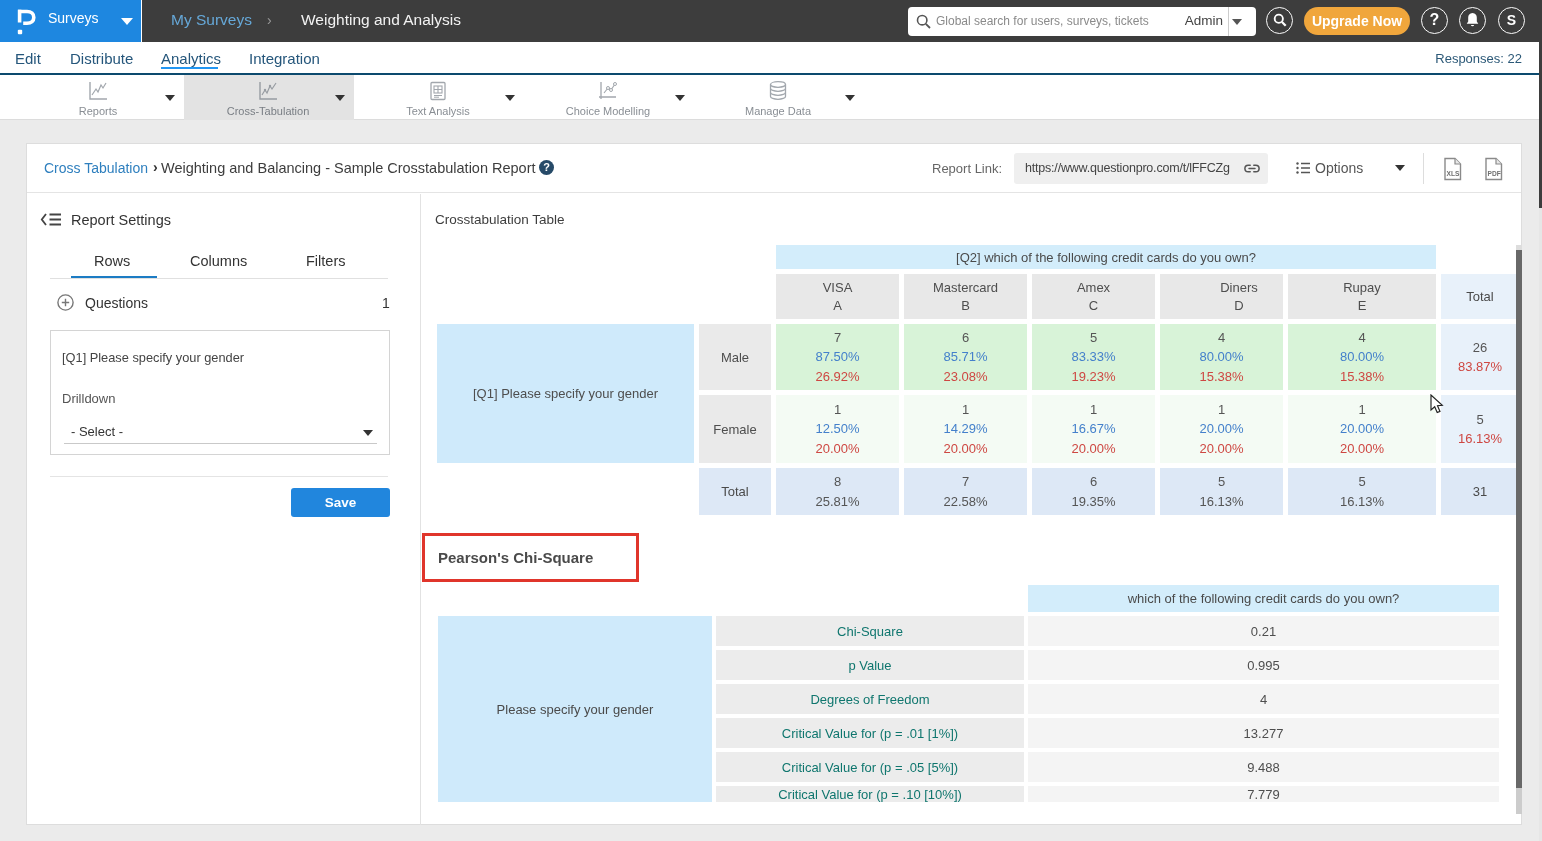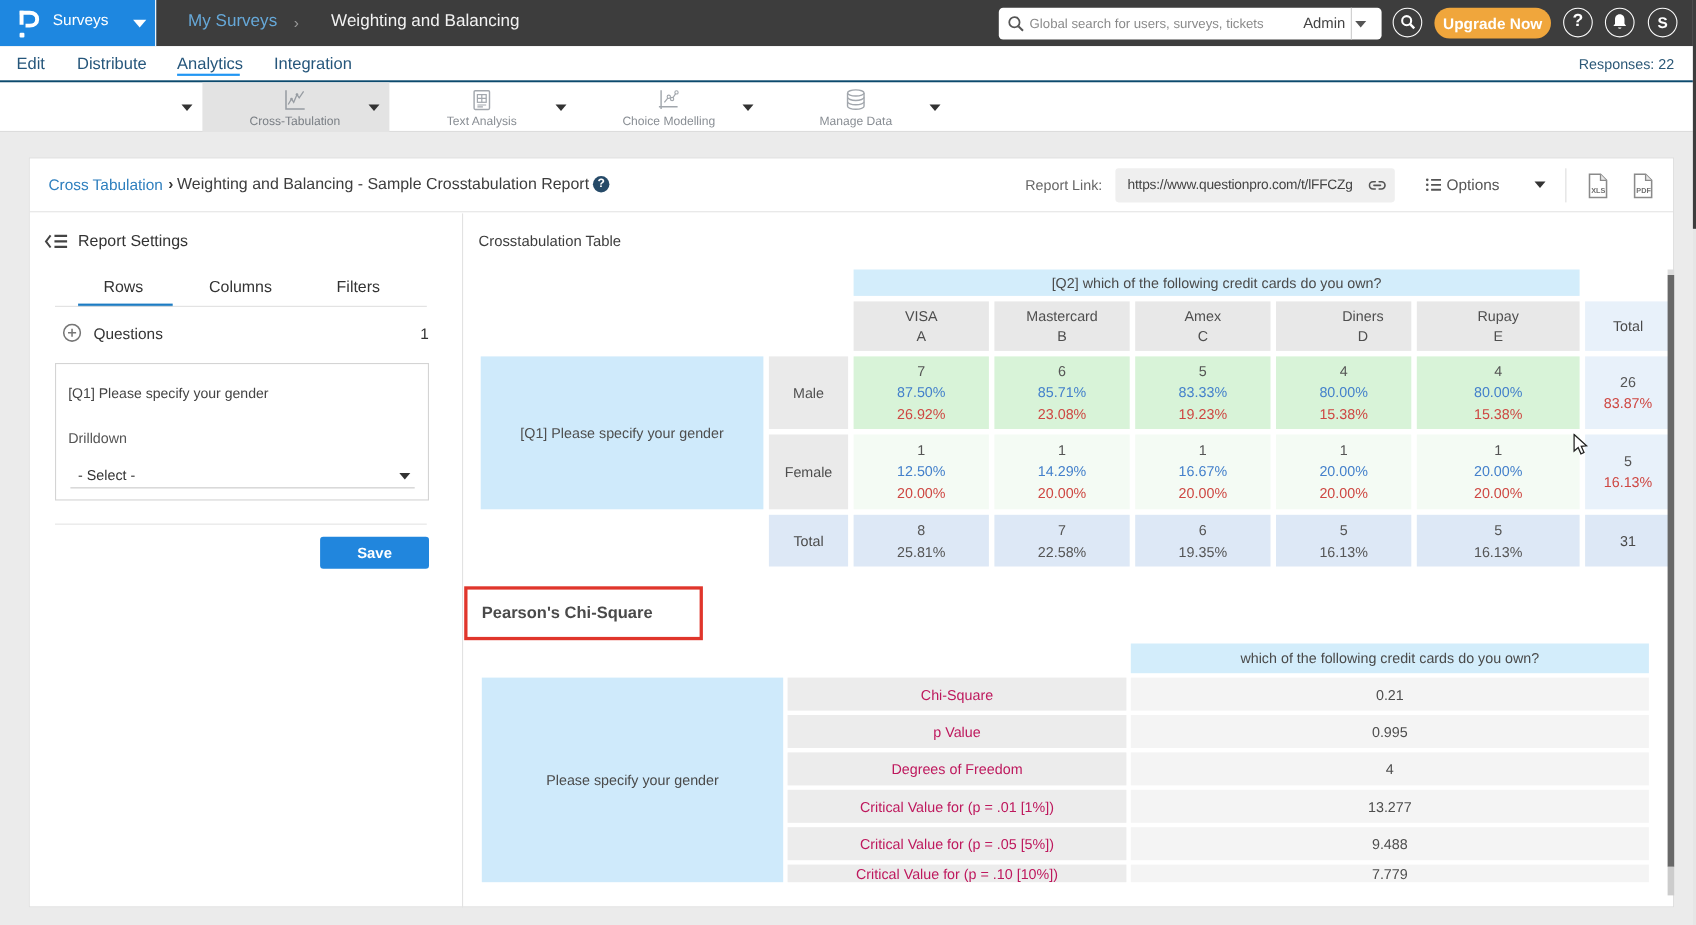--- a/index.html
+++ b/index.html
@@ -81,21 +81,21 @@
 .pr{color:#ce4742;}
 .cnt{color:#555;}
 #xtab .ln{line-height:19.5px;}
 #xtab .ln2{line-height:18px;}
 
 #redbox{position:absolute;left:422px;top:533px;width:217px;height:49px;border:3px solid #e0352b;background:#fff;}
 #redbox span{position:absolute;left:13px;top:13px;font-size:15px;font-weight:bold;color:#4a4a4a;}
 #ptable{position:absolute;left:434px;top:581px;border-spacing:4px;}
 #ptable .bhd{background:#d3edfb;}
 #ptable .gc{background:#cfeafb;}
-#ptable .lc{background:#ececec;color:#be185d;}
+#ptable .lc{background:#ececec;color:#0f766e;}
 #ptable .vc{background:#f4f4f4;color:#4e4e4e;}
 
 #sb1{position:absolute;left:1516px;top:250px;width:6px;height:538px;background:#686868;}
 #sb1cap{position:absolute;left:1516px;top:245px;width:6px;height:5px;background:#ddd;}
 #sb1low{position:absolute;left:1516px;top:788px;width:6px;height:26px;background:#ccc;}
 #winsb{position:absolute;left:1539px;top:0;width:3px;height:841px;background:#e6e6e6;}
 #winsbth{position:absolute;left:1539px;top:0;width:3px;height:208px;background:#3d3d3d;}
 </style>
 </head>
 <body>
@@ -106,21 +106,21 @@
       <svg class="lg" width="21" height="27" viewBox="0 0 21 27">
         <path d="M3.6 1.7 V14.5" stroke="#fff" stroke-width="3.6" fill="none"></path>
         <path d="M2 3.5 H11 C15.3 3.5 17.8 6 17.8 9.4 C17.8 12.8 15.3 15.3 11 15.3 H7.2" stroke="#fff" stroke-width="3.6" fill="none"></path>
         <rect x="1.8" y="21.8" width="4.4" height="4.4" rx="1" fill="#fff"></rect>
       </svg>
       <span class="sv">Surveys</span>
       <div class="ct"></div>
     </div>
     <span class="bc1">My Surveys</span>
       <span class="bcs">›</span>
-      <span class="bc2">Weighting and Balancing</span>
+      <span class="bc2">Weighting and Analysis</span>
     <div id="searchbox">
       <svg style="position:absolute;left:8px;top:7px" width="15" height="15" viewBox="0 0 15 15">
           <circle cx="6.2" cy="6.2" r="4.7" fill="none" stroke="#555" stroke-width="1.6"></circle>
           <path d="M9.8 9.8 L14 14" stroke="#555" stroke-width="1.8"></path>
         </svg>
       <span class="ph">Global search for users, surveys, tickets</span>
       <span class="adm">Admin</span>
       <div class="dv"></div>
         <div class="ct"></div>
     </div>
@@ -145,20 +145,27 @@
     <span class="tab" style="left:15px;">Edit</span>
     <span class="tab" style="left:70px;">Distribute</span>
     <span class="tab" style="left:161px;">Analytics</span>
     <span class="tab" style="left:249px;">Integration</span>
     <span class="resp">Responses: 22</span>
   </div>
   <div id="anaul"></div>
 
   <div id="toolbar">
     <div id="tbsel"></div>
+    <div class="tbg" style="left:13px;">
+      <svg class="ic" width="22" height="22" viewBox="0 0 22 22">
+          <path d="M3 2 V19 H20" stroke="#a2a7ad" stroke-width="1.4" fill="none"></path>
+          <path d="M5 15 L9 9 L11 12 L14 5 L16 8 L19 3" stroke="#a2a7ad" stroke-width="1.2" fill="none"></path>
+        </svg>
+      <div class="lb">Reports</div>
+    </div>
     <div class="tbg" style="left:183px;">
       <svg class="ic" width="22" height="22" viewBox="0 0 22 22">
           <path d="M3 2 V19 H20" stroke="#979ca2" stroke-width="1.4" fill="none"></path>
           <path d="M5 15 L8 10 L10 13 L13 6 L15 9 L19 3" stroke="#979ca2" stroke-width="1.2" fill="none"></path>
           <circle cx="8" cy="10" r="1.2" fill="#979ca2"></circle>
           <circle cx="13" cy="6" r="1.2" fill="#979ca2"></circle>
         </svg>
       <div class="lb" style="color:#797e84;">Cross-Tabulation</div>
     </div>
     <div class="tbg" style="left:353px;">

